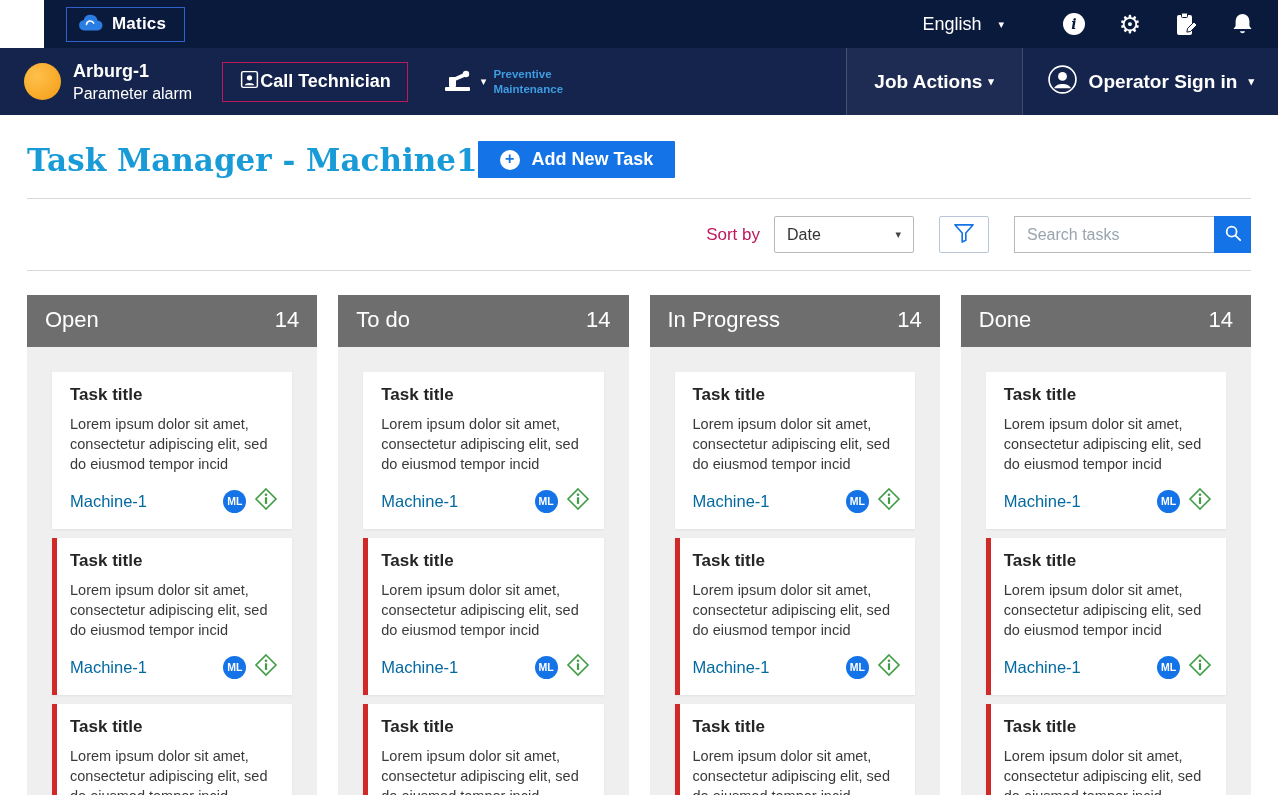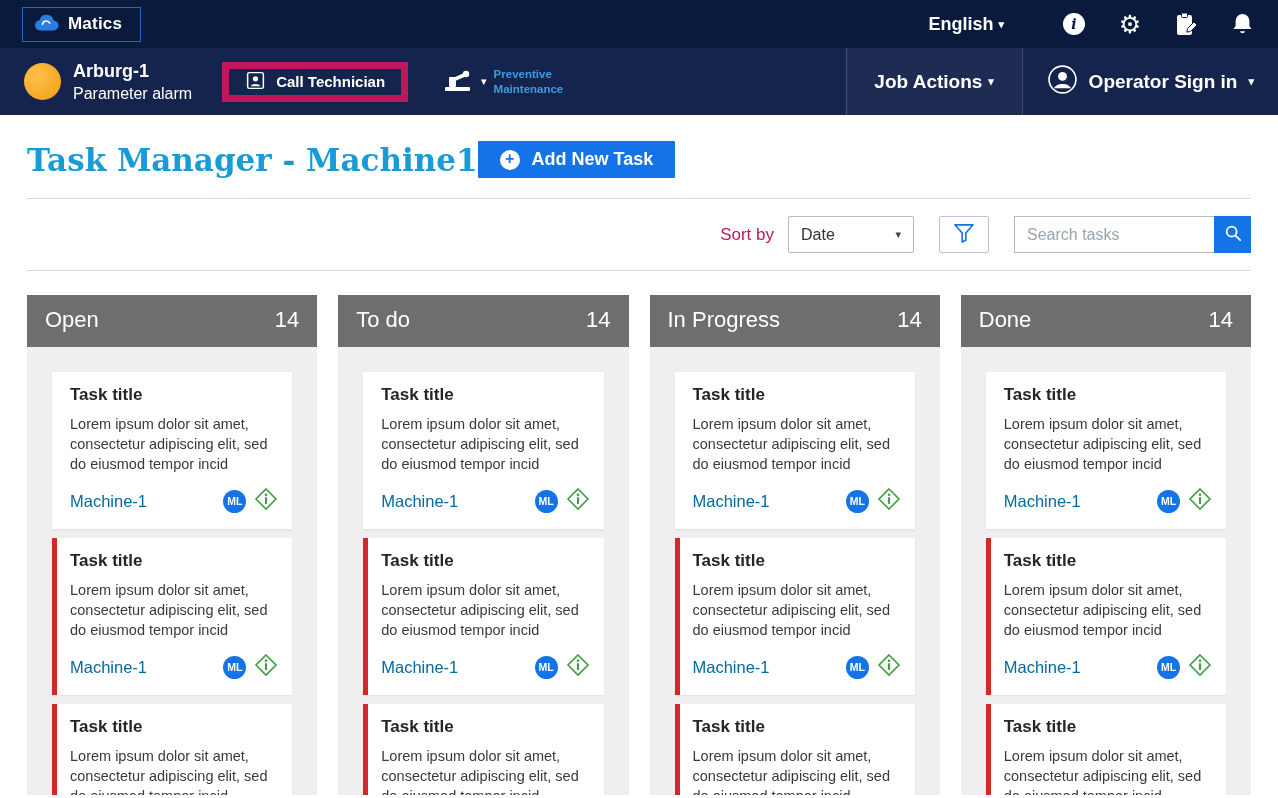--- a/index.html
+++ b/index.html
@@ -1,53 +1,53 @@
 <!DOCTYPE html>
 <html><head>
 <meta charset="utf-8">
 <style>
   * { box-sizing: border-box; margin: 0; padding: 0; }
   html, body { width: 1278px; height: 798px; overflow: hidden; }
   body { font-family: "Liberation Sans", sans-serif; background: #fff; }
 
   
-  .topbar { height: 48px; background: #0a1a3d; display: flex; align-items: center; justify-content: space-between; padding: 0 22px; }
+  .topbar { height: 48px; background: #0a1a3d; display: flex; align-items: center; justify-content: space-between; padding: 0 22px; margin-left: 44px; }
   .logo-box { display: flex; align-items: center; gap: 8px; border: 1px solid #2e62c8; padding: 5px 18px 5px 10px; cursor: pointer; }
   .logo-text { color: #fff; font-weight: bold; font-size: 17px; letter-spacing: .2px; }
   .topbar-right { display: flex; align-items: center; gap: 28px; }
-  .lang { color: #fff; font-weight: bold; font-size: 18px; display: flex; align-items: center; gap: 5px; cursor: pointer; margin-right: 28px; }
+  .lang { color: #fff; font-weight: normal; font-size: 18px; display: flex; align-items: center; gap: 17px; cursor: pointer; margin-right: 28px; }
   .caret { font-size: 11px; color: #fff; line-height: 1; }
   .icon-btn { width: 28px; height: 28px; display: flex; align-items: center; justify-content: center; cursor: pointer; }
   .info-circle { width: 22px; height: 22px; border-radius: 50%; background: #fff; color: #0a1a3d; font-weight: bold; font-size: 14px; display: flex; align-items: center; justify-content: center; font-family: "DejaVu Serif", serif; font-style: italic; }
   .gear-glyph { color: #fff; font-size: 25px; line-height: 1; }
 
   
   .machinebar { height: 67px; background: #15244d; display: flex; align-items: center; padding-left: 24px; }
   .avatar { width: 37px; height: 37px; border-radius: 50%; background: radial-gradient(circle at 35% 35%, #ffc04d, #f39c12); flex: 0 0 auto; }
   .machine-info { margin-left: 12px; color: #fff; }
   .machine-name { font-size: 18px; font-weight: bold; }
   .machine-status { font-size: 16px; margin-top: 3px; }
-  .call-btn { margin-left: 30px; background: transparent; border: 7px solid #be185d; color: #fff; font-size: 15px; font-weight: bold; padding: 0 16px; height: 40px; display: flex; align-items: center; gap: 10px; cursor: pointer; font-family: inherit; }
+  .call-btn { margin-left: 30px; background: transparent; border: 1px solid #be185d; color: #fff; font-size: 18px; font-weight: bold; padding: 0 16px; height: 40px; display: flex; align-items: center; cursor: pointer; font-family: inherit; }
   .pm-group { margin-left: 34px; display: flex; align-items: center; gap: 7px; cursor: pointer; }
   .pm-text { color: #3d9ce0; font-size: 11.5px; font-weight: bold; line-height: 1.3; }
   .right-group { margin-left: auto; display: flex; height: 100%; }
   .job-actions { width: 176px; display: flex; align-items: center; justify-content: center; gap: 6px; color: #fff; font-size: 19px; font-weight: bold; border-left: 1px solid rgba(255,255,255,.18); background: rgba(255,255,255,.04); cursor: pointer; }
   .operator { display: flex; align-items: center; gap: 11px; padding: 0 24px; border-left: 1px solid rgba(255,255,255,.18); color: #fff; font-size: 19px; font-weight: bold; cursor: pointer; }
 
   
   .main { padding: 0 27px; }
   .title-row { display: flex; justify-content: flex-start; align-items: center; margin-top: 26px; }
   .page-title { font-family: "DejaVu Serif", serif; font-size: 31px; font-weight: bold; color: #189bd7; }
   .add-btn { background: #1473e6; border: none; color: #fff; font-size: 18px; font-weight: bold; height: 37px; padding: 0 22px; display: flex; align-items: center; gap: 12px; cursor: pointer; font-family: inherit; border-radius: 1px; }
   .plus-circle { width: 20px; height: 20px; border-radius: 50%; background: #fff; color: #1473e6; font-size: 16px; font-weight: bold; display: flex; align-items: center; justify-content: center; line-height: 1; padding-bottom: 1px; }
   .divider { border: none; border-top: 1px solid #d8d8d8; margin-top: 20px; }
 
   .toolbar { display: flex; justify-content: flex-end; align-items: center; padding: 17px 0; }
   .sort-label { font-size: 17px; color: #be185d; margin-right: 14px; }
-  .select { width: 126px; height: 37px; border: 1px solid #b9b9b9; border-radius: 2px; display: flex; align-items: center; justify-content: space-between; padding: 0 12px; font-size: 16px; color: #333; cursor: pointer; background: #fff; }
+  .select { width: 140px; height: 37px; border: 1px solid #b9b9b9; border-radius: 2px; display: flex; align-items: center; justify-content: space-between; padding: 0 12px; font-size: 16px; color: #333; cursor: pointer; background: #fff; }
   .select .caret { color: #444; }
   .filter-btn { width: 50px; height: 37px; border: 1px solid #b9c6da; background: #fff; border-radius: 2px; display: flex; align-items: center; justify-content: center; cursor: pointer; margin-left: 25px; }
   .search-wrap { display: flex; margin-left: 25px; }
   .search-input { width: 200px; height: 37px; border: 1px solid #b9b9b9; border-right: none; padding: 0 12px; font-size: 16px; color: #333; outline: none; font-family: inherit; border-radius: 0; }
   .search-input::placeholder { color: #9aa4ad; }
   .search-btn { width: 37px; height: 37px; background: #1473e6; border: none; display: flex; align-items: center; justify-content: center; cursor: pointer; }
 
   
   .board { display: grid; grid-template-columns: repeat(4, 1fr); gap: 21px; margin-top: 24px; height: 500px; overflow: hidden; }
   .column { display: flex; flex-direction: column; overflow: hidden; }

